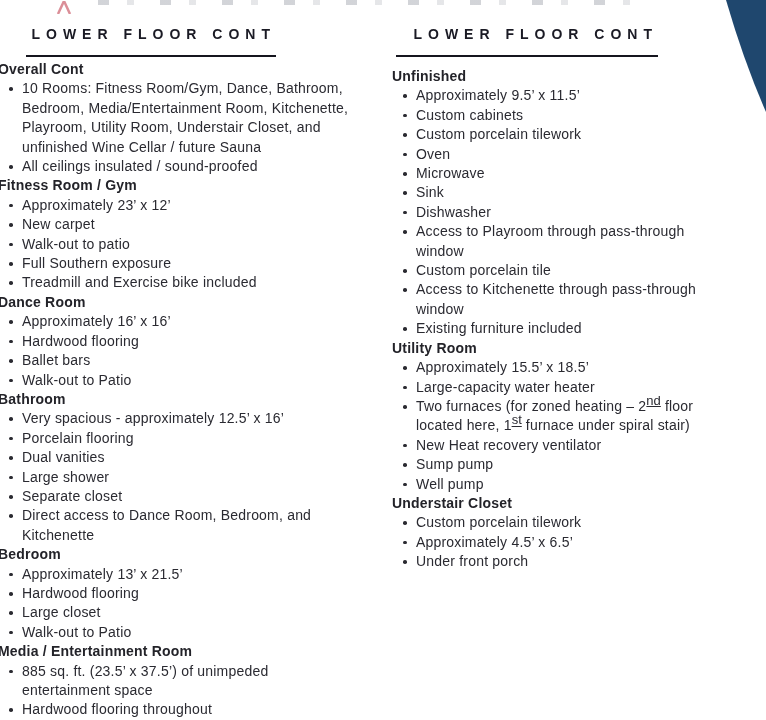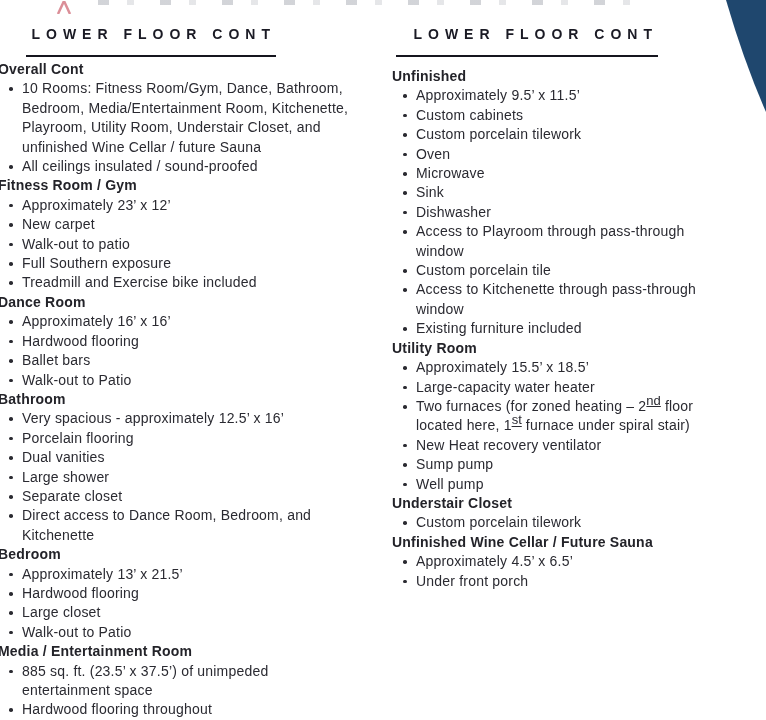--- a/index.html
+++ b/index.html
@@ -166,20 +166,19 @@
           <li>Large-capacity water heater</li>
           <li>Two furnaces (for zoned heating – 2<sup>nd</sup> floor located here, 1<sup>st</sup> furnace under spiral stair)</li>
           <li>New Heat recovery ventilator</li>
           <li>Sump pump</li>
           <li>Well pump</li>
         </ul>
         <div class="section-title">Understair Closet</div>
         <ul class="items">
           <li>Custom porcelain tilework</li>
         </ul>
-        <div class="section-title">Unfinished Wine Cellar / Future Sauna</div>
         <ul class="items">
           <li>Approximately 4.5’ x 6.5’</li>
           <li>Under front porch</li>
         </ul>
       </div>
   </div>
 </div>
 
 </body></html>

